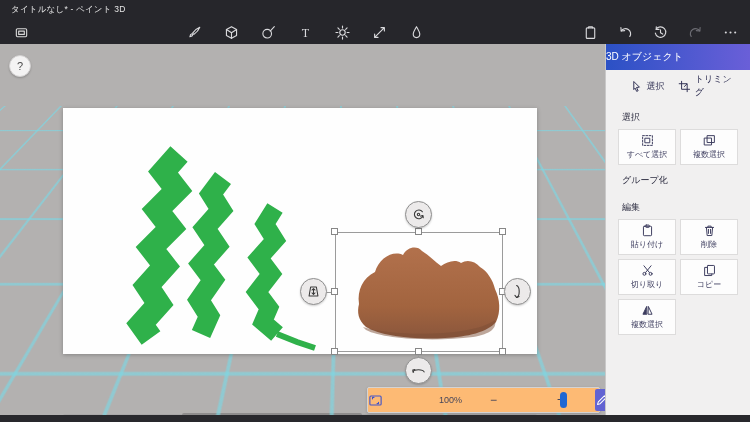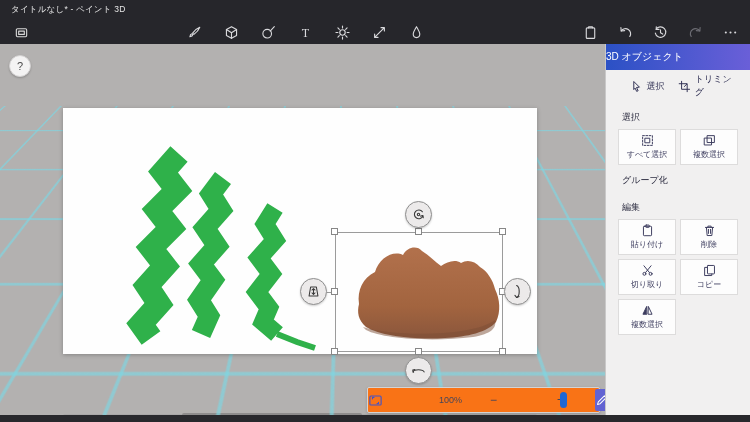--- a/index.html
+++ b/index.html
@@ -39,21 +39,21 @@
   .selection { position:absolute; left:335px; top:188px; width:168px; height:120px; z-index:10; }
   .sel-frame { position:absolute; left:0; top:0; width:168px; height:120px; border:1px solid #9b9b9b; }
   .hnd { position:absolute; width:7px; height:7px; background:#fff; border:1px solid #878787; }
   .rot { position:absolute; width:27px; height:27px; border-radius:50%; background:#eceaea;
     border:1px solid #8f8f8f; box-shadow:0 1px 2px rgba(0,0,0,.18); color:#3a3a3a;
     display:flex; align-items:center; justify-content:center; }
   .rot svg { width:17px; height:17px; }
   .conn { position:absolute; background:#9b9b9b; }
 
   
-  .zoombar { position:absolute; left:367px; top:343px; width:233px; height:26px; background:#f97316;
+  .zoombar { position:absolute; left:367px; top:343px; width:233px; height:26px; background:#fdba74;
     border:1px solid #d4d3d3; border-radius:2px; box-shadow:0 1px 3px rgba(0,0,0,.18);
     display:flex; align-items:center; z-index:20;gap:28px; }
   .zb-fit { width:30px; display:flex; justify-content:center; color:#4254c9; }
   .zb-sep { width:1px; height:16px; background:#e2e1e1; }
   .zb-pct { width:44px; text-align:center; font-size:9px; color:#46465a; }
   .zb-minus,.zb-plus { width:16px; text-align:center; font-size:12px; color:#46465a; line-height:1; }
   .zb-slider { position:relative; width:88px; height:18px; margin:0 2px; }
   .zb-track { position:absolute; left:0; top:8px; width:100%; height:2px; background:#9a9a9a; }
   .zb-fill { position:absolute; left:0; top:8px; width:40%; height:2px; background:#2f6fd0; }
   .zb-handle { position:absolute; left:33px; top:1px; width:7px; height:16px; border-radius:3.5px; background:#1f67d3; }

